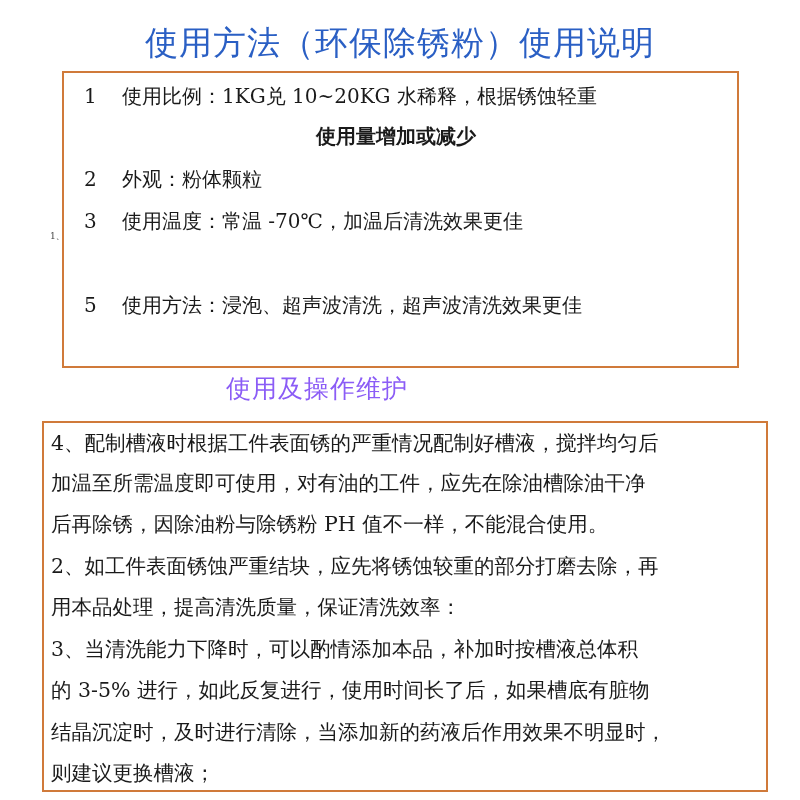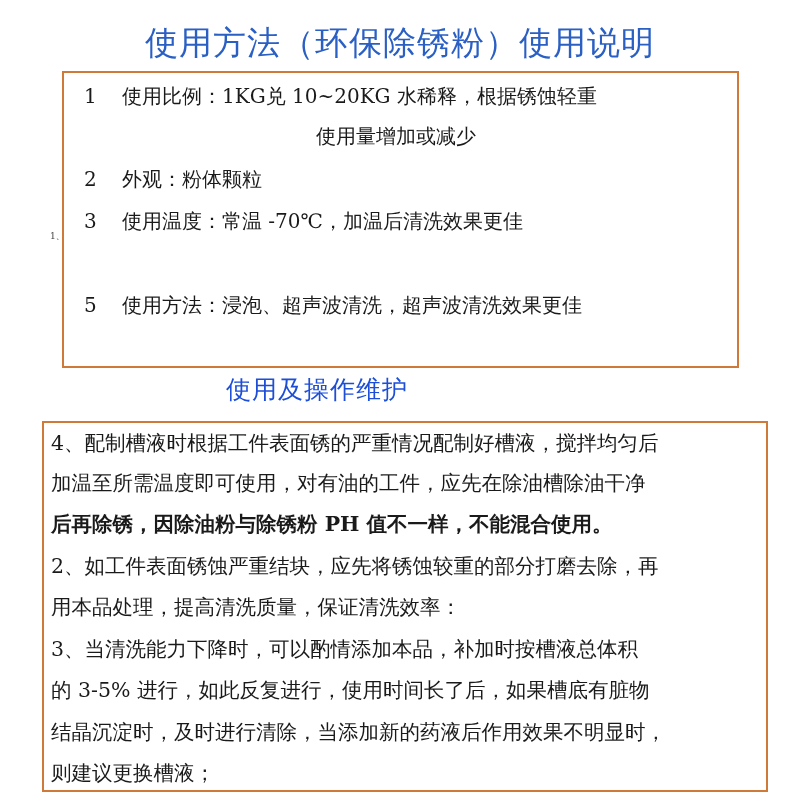--- a/index.html
+++ b/index.html
@@ -21,59 +21,59 @@
   }
   .spec-num { display: inline-block; width: 38px; }
   .spec-cont {
     position: absolute; left: 252px; font-size: 20px; line-height: 30px; white-space: nowrap;
   }
   .stray {
     position: absolute; left: 50px; top: 230px; font-size: 9px; color: #444;
   }
   .subtitle {
     position: absolute; left: 226px; top: 366px;
-    font-family: Liberation Sans, sans-serif;
-    font-size: 25px; color: #1d4ed8; line-height: 46px; letter-spacing: 1px;
+    font-family: Liberation Serif, serif;
+    font-size: 25px; color: #8b5cf6; line-height: 46px; letter-spacing: 1px;
   }
   .box2 {
     position: absolute; left: 42px; top: 421px; width: 722px; height: 367px;
     border: 2px solid #d07a3a;
   }
   .para-line {
     position: absolute; left: 7px; font-size: 20.5px; line-height: 30px; white-space: nowrap;
   }
 </style>
 </head>
 <body>
 
 <div class="title">使用方法（环保除锈粉）使用说明</div>
 
 <div class="stray">1、</div>
 
 <div class="box1">
   <div class="spec-row" style="top:8px;">
     <span class="spec-num">1</span><span>使用比例：1KG兑 10~20KG 水稀释，根据锈蚀轻重</span>
   </div>
-  <div class="spec-cont" style="top:48px;">使用量增加或减少</div>
+  <div class="spec-cont" style="top:48px;font-weight:bold;">使用量增加或减少</div>
   <div class="spec-row" style="top:91px;">
     <span class="spec-num">2</span><span>外观：粉体颗粒</span>
   </div>
   <div class="spec-row" style="top:133px;">
     <span class="spec-num">3</span><span>使用温度：常温 -70℃，加温后清洗效果更佳</span>
   </div>
   <div class="spec-row" style="top:217px;">
     <span class="spec-num">5</span><span>使用方法：浸泡、超声波清洗，超声波清洗效果更佳</span>
   </div>
 </div>
 
 <div class="subtitle">使用及操作维护</div>
 
 <div class="box2">
   <div class="para-line" style="top:5px;">4、配制槽液时根据工件表面锈的严重情况配制好槽液，搅拌均匀后</div>
   <div class="para-line" style="top:45px;">加温至所需温度即可使用，对有油的工件，应先在除油槽除油干净</div>
-  <div class="para-line" style="top:86px;font-weight:bold;">后再除锈，因除油粉与除锈粉 PH 值不一样，不能混合使用。</div>
+  <div class="para-line" style="top:86px;">后再除锈，因除油粉与除锈粉 PH 值不一样，不能混合使用。</div>
   <div class="para-line" style="top:128px;text-align:center;">2、如工件表面锈蚀严重结块，应先将锈蚀较重的部分打磨去除，再</div>
   <div class="para-line" style="top:169px;">用本品处理，提高清洗质量，保证清洗效率：</div>
   <div class="para-line" style="top:211px;">3、当清洗能力下降时，可以酌情添加本品，补加时按槽液总体积</div>
   <div class="para-line" style="top:252px;">的 3-5% 进行，如此反复进行，使用时间长了后，如果槽底有脏物</div>
   <div class="para-line" style="top:294px;text-align:center;">结晶沉淀时，及时进行清除，当添加新的药液后作用效果不明显时，</div>
   <div class="para-line" style="top:335px;">则建议更换槽液；</div>
 </div>
 
 </body></html>

